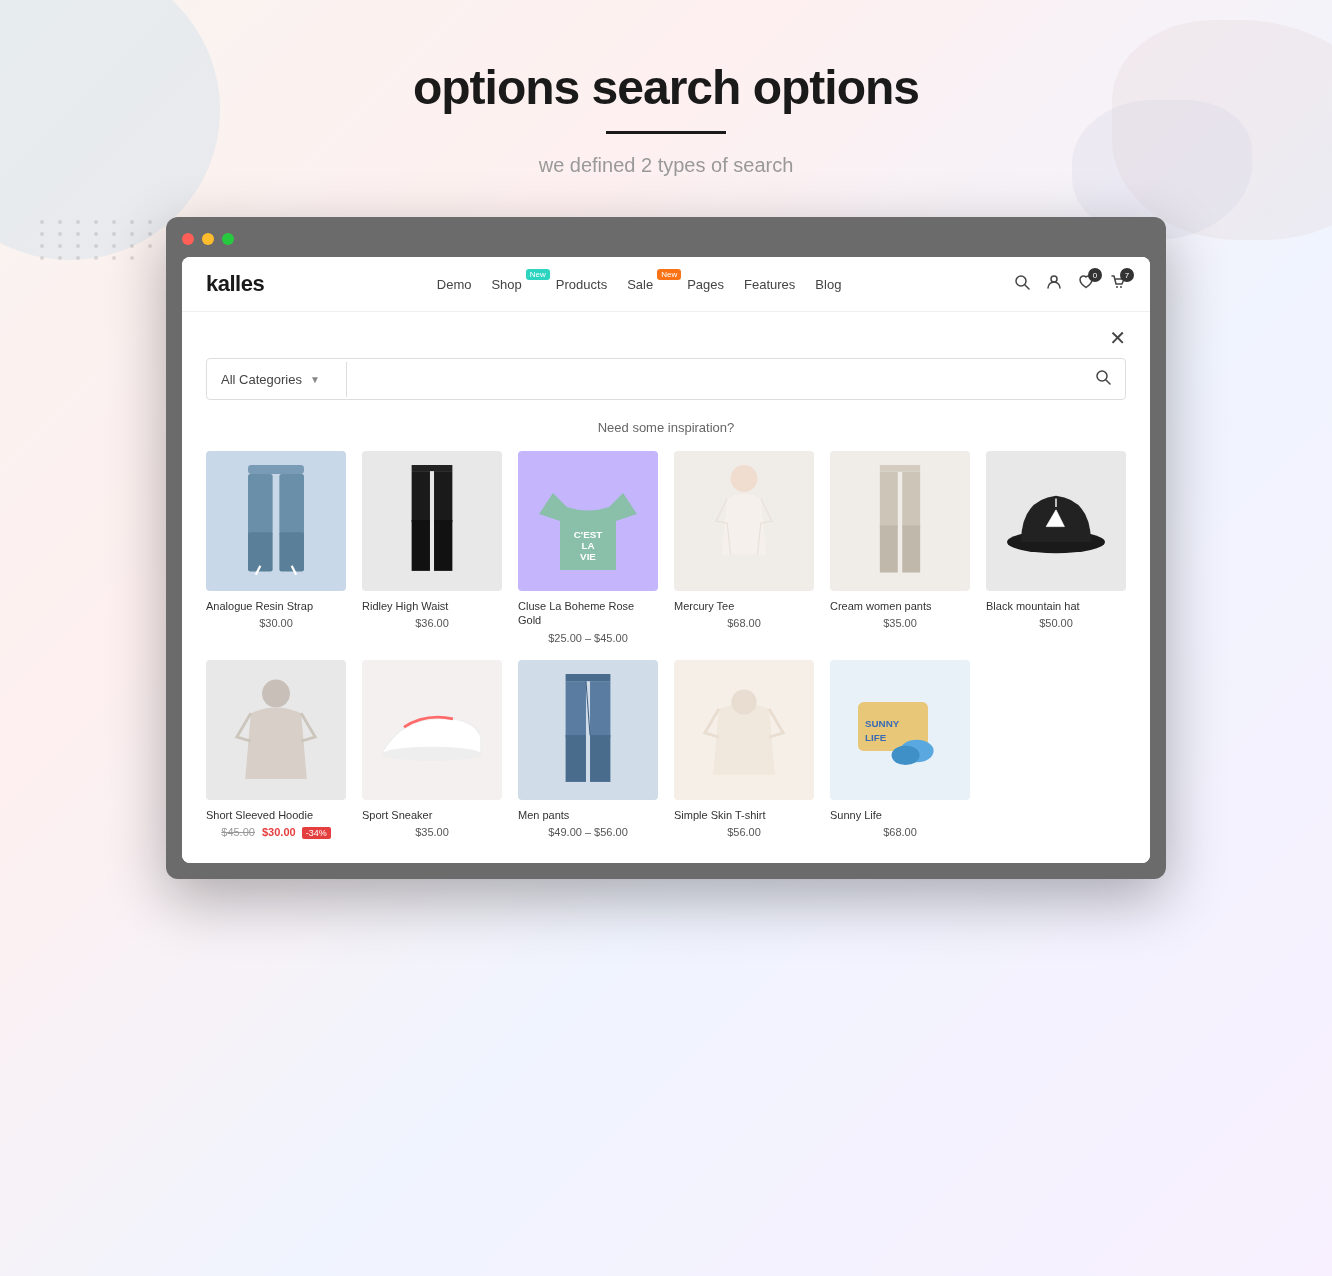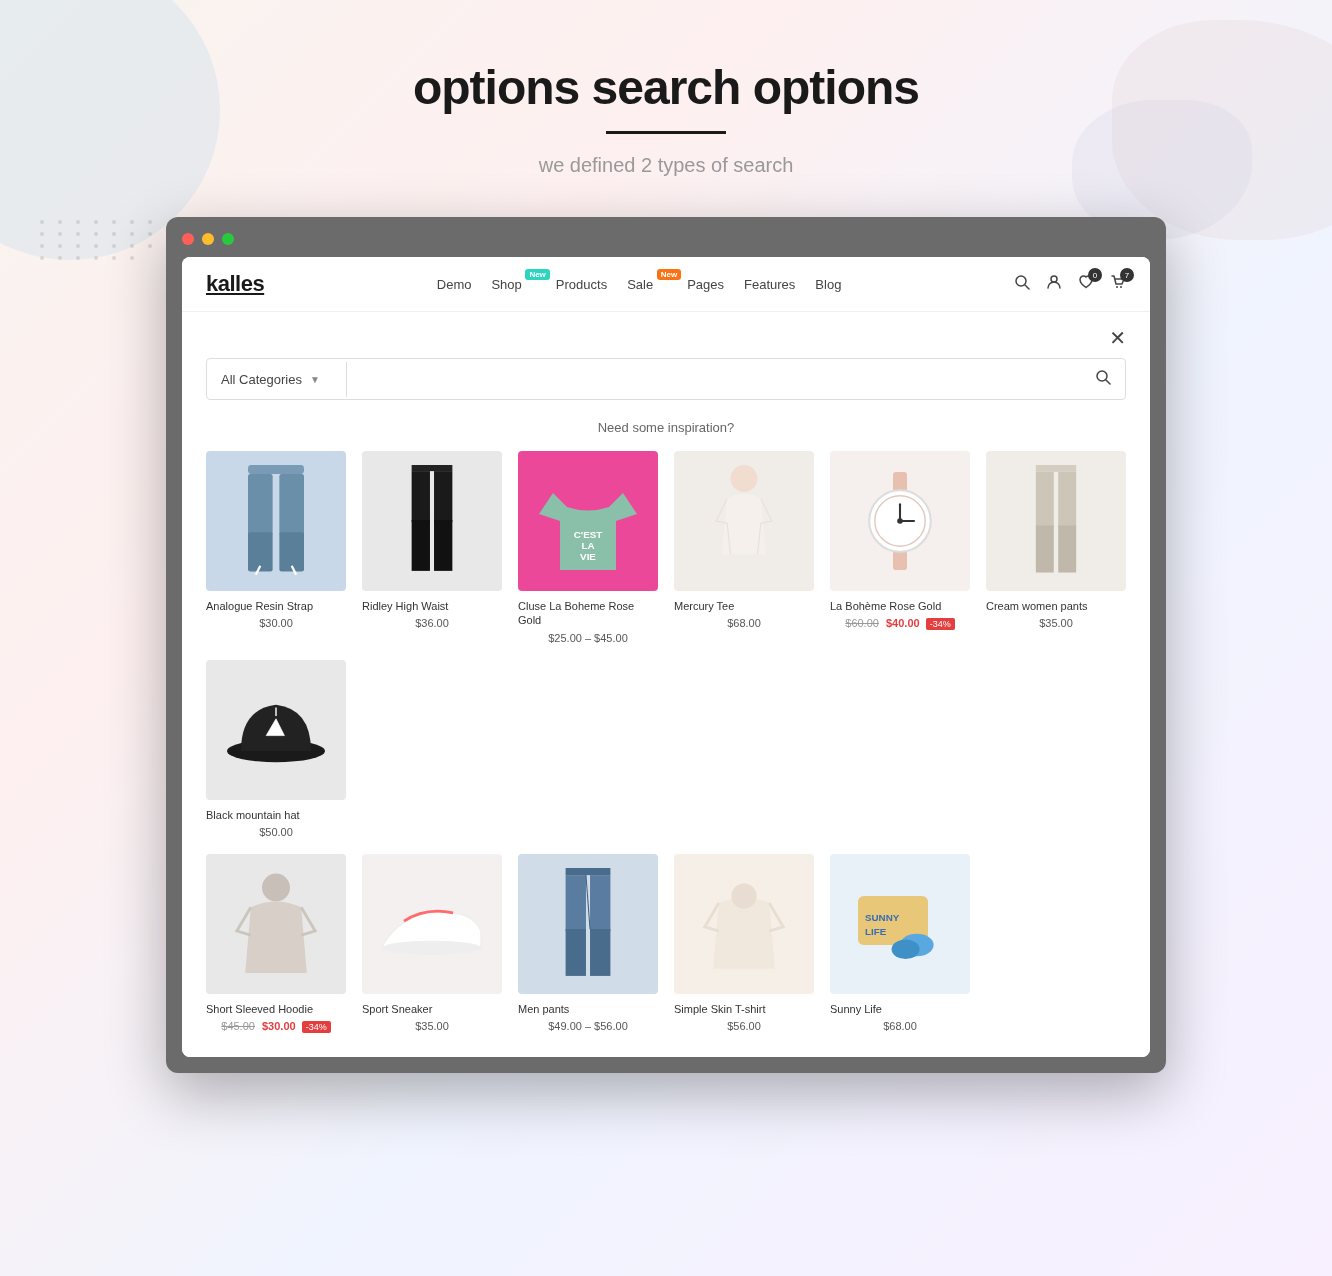--- a/index.html
+++ b/index.html
@@ -118,21 +118,20 @@
       padding: 14px 24px;
       border-bottom: 1px solid #f0f0f0;
       background: white;
     }
 
     .store-logo {
       font-size: 22px;
       font-weight: 700;
       color: #1a1a1a;
       letter-spacing: -0.5px;
-      text-decoration: underline;
     }
 
     .store-nav {
       display: flex;
       align-items: center;
       gap: 20px;
     }
 
     .nav-item {
       font-size: 13px;
@@ -141,21 +140,21 @@
       cursor: pointer;
     }
 
     .nav-badge {
       position: absolute;
       top: -8px;
       right: -14px;
       font-size: 8px;
       padding: 1px 4px;
       border-radius: 3px;
-      font-weight: 700;
+      font-weight: 400;
     }
     .nav-badge.teal { background: #2dd4bf; color: white; }
     .nav-badge.orange { background: #f97316; color: white; }
 
     .store-icons {
       display: flex;
       align-items: center;
       gap: 16px;
     }
 
@@ -304,21 +303,21 @@
       color: white;
       font-size: 9px;
       padding: 1px 4px;
       border-radius: 2px;
       margin-left: 3px;
     }
 
     
     .product-img-pants { background: #c8d8e8; }
     .product-img-black-pants { background: #e8e8e8; }
-    .product-img-tshirt { background: #ec4899; }
+    .product-img-tshirt { background: #c4b5fd; }
     .product-img-white-top { background: #f0ece8; }
     .product-img-watch { background: #f5f0ee; }
     .product-img-cream-pants { background: #f0ede8; }
     .product-img-hat { background: #e8e8e8; }
     .product-img-hoodie { background: #e8e8e8; }
     .product-img-sneaker { background: #f5f0f0; }
     .product-img-jeans { background: #d0dce8; }
     .product-img-skin-pants { background: #f5ede8; }
     .product-img-simple-tee { background: #f5efe8; }
     .product-img-sunny { background: #e8f0f8; }
@@ -501,39 +500,20 @@
                 <ellipse cx="40" cy="12" rx="12" ry="12" fill="#f0ddd0"></ellipse>
                 <path d="M25 30 Q40 22 55 30 L60 80 L20 80 Z" fill="#f5f0ec"></path>
                 <path d="M25 30 L15 50 L25 52 L28 80" stroke="#e8e0d8" stroke-width="1" fill="none"></path>
                 <path d="M55 30 L65 50 L55 52 L52 80" stroke="#e8e0d8" stroke-width="1" fill="none"></path>
               </svg>
             </div>
             <p class="product-name">Mercury Tee</p>
             <p class="product-price">$68.00</p>
           </div>
 
-          <div class="product-card">
-            <div class="product-image product-img-watch">
-              <svg viewBox="0 0 80 80" fill="none">
-                <rect x="35" y="5" width="10" height="15" rx="2" fill="#e8c0b0"></rect>
-                <rect x="35" y="60" width="10" height="15" rx="2" fill="#e8c0b0"></rect>
-                <circle cx="40" cy="40" r="22" fill="white" stroke="#ddd" stroke-width="1.5"></circle>
-                <circle cx="40" cy="40" r="18" fill="white" stroke="#e0c8c0" stroke-width="1"></circle>
-                <line x1="40" y1="28" x2="40" y2="40" stroke="#333" stroke-width="1.5" stroke-linecap="round"></line>
-                <line x1="40" y1="40" x2="50" y2="40" stroke="#333" stroke-width="1.5" stroke-linecap="round"></line>
-                <circle cx="40" cy="40" r="2" fill="#333"></circle>
-              </svg>
-            </div>
-            <p class="product-name">La Bohème Rose Gold</p>
-            <div class="product-price">
-              <span class="price-original">$60.00</span>
-              <span class="price-sale">$40.00</span>
-              <span class="sale-badge">-34%</span>
-            </div>
-          </div>
 
           <div class="product-card">
             <div class="product-image product-img-cream-pants">
               <svg viewBox="0 0 80 100" fill="none">
                 <rect x="22" y="0" width="36" height="6" fill="#d4ccc0"></rect>
                 <rect x="22" y="6" width="16" height="50" fill="#ccc5b8"></rect>
                 <rect x="42" y="6" width="16" height="50" fill="#ccc5b8"></rect>
                 <rect x="22" y="54" width="16" height="42" fill="#c0b8aa"></rect>
                 <rect x="42" y="54" width="16" height="42" fill="#c0b8aa"></rect>
               </svg>

